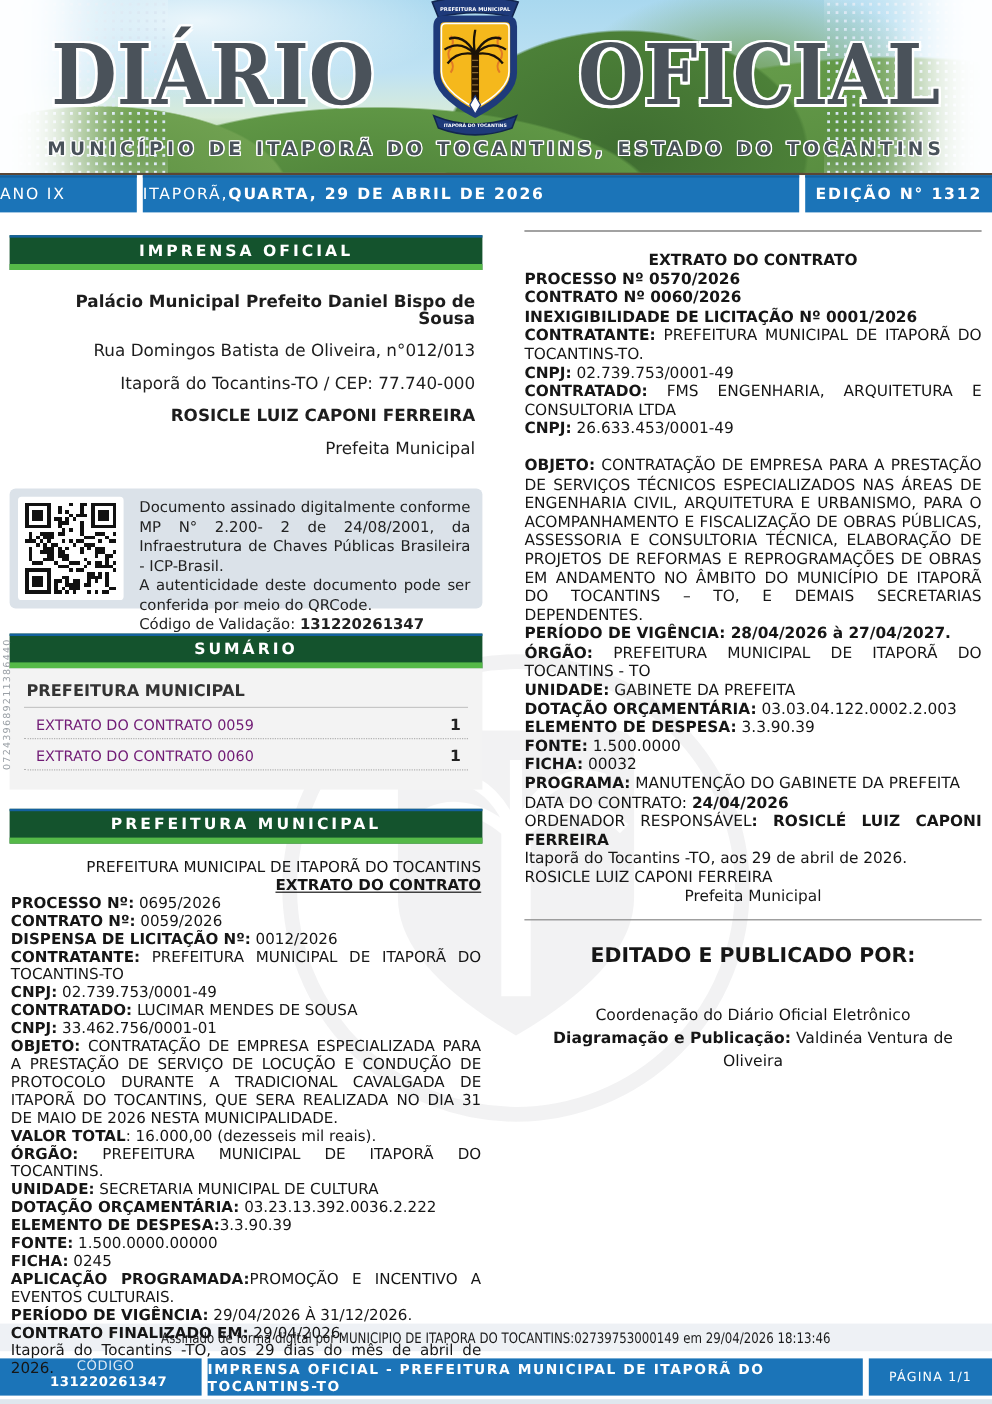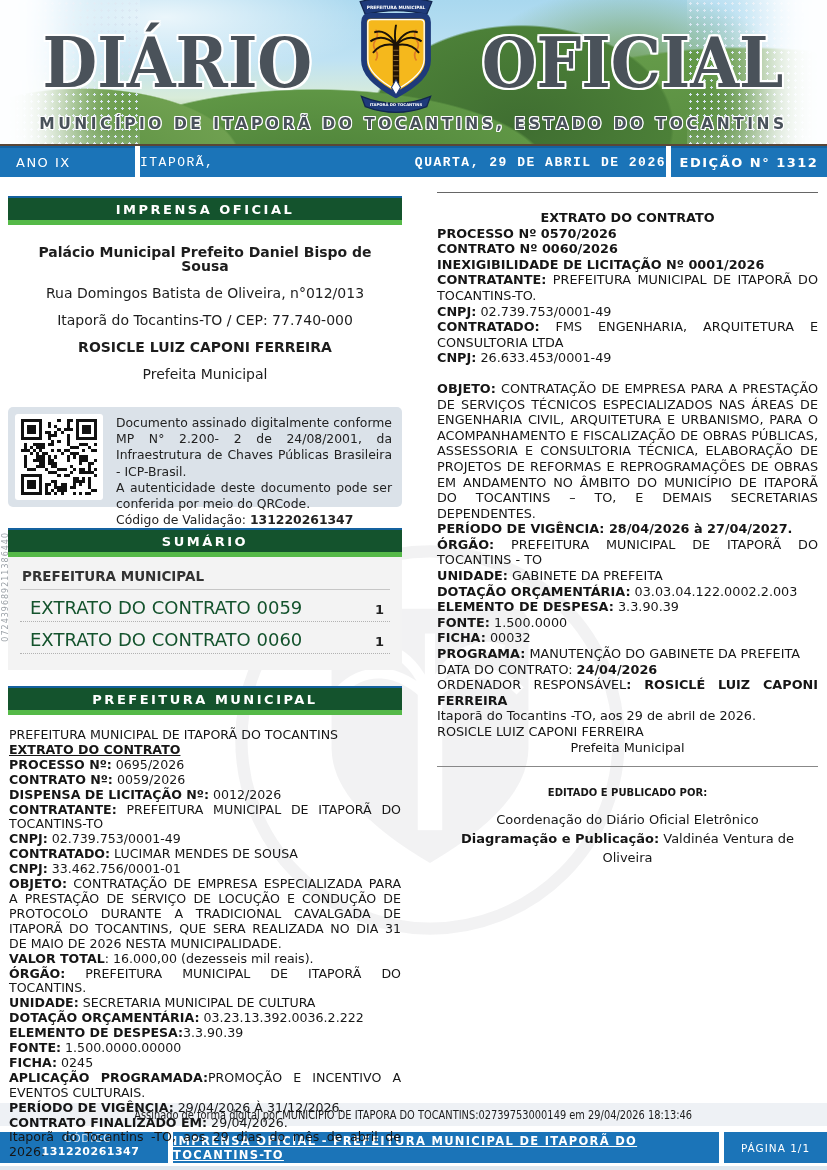--- a/index.html
+++ b/index.html
@@ -43,88 +43,88 @@
     font-weight:bold; font-size:15.5px; letter-spacing:3.5px; color:#49525a;
     text-shadow:-1px 0 0 #fff,1px 0 0 #fff,0 -1px 0 #fff,0 1px 0 #fff,
                 -1px -1px 0 #fff,1px 1px 0 #fff,-1px 1px 0 #fff,1px -1px 0 #fff;
     white-space:nowrap;
   }
   .crest { width:132px; height:128px; margin-top:-8px; flex:0 0 auto; }
 
   
   .dateline { position:absolute; top:146px; left:0; width:827px; height:31px; display:flex; gap:5px; background:#fff; }
   .dl-seg { background:#1b74b8; border-top:2px solid #14619e; color:#fff; display:flex; align-items:center; font-size:13px; letter-spacing:1.5px; }
-  .dl-left { width:135px; padding-left:16px;text-align:center; }
-  .dl-center { flex:1; justify-content:space-between;font-family:Liberation Mono, monospace; }
+  .dl-left { width:114px; padding-left:0;text-align:center; }
+  .dl-center { flex:1; justify-content:flex-start; }
   .dl-right { width:156px; justify-content:center; font-weight:bold; }
   .dl-bold { font-weight:bold; }
 
   
   .col-left  { position:absolute; left:8px;  top:196px; width:394px; }
   .col-right { position:absolute; left:437px; top:192px; width:381px; }
 
   .sec-h {
     background:#14532d; border-top:2px solid #14619e; border-bottom:5px solid #55b948;
     color:#fff; font-weight:bold; text-align:center; letter-spacing:2.5px;
     font-size:13px; padding:4px 0 3px;
   }
 
   
-  .address { padding:20px 6px 4px; text-align:center; color:#1d1d1d; }
+  .address { padding:20px 6px 4px; text-align:right; color:#1d1d1d; }
   .address p { font-size:14px; margin:0 0 13px; line-height:14px; }
   .address p.b { font-weight:bold; }
 
   
   .qr-panel { margin-top:9px; background:#dbe2e9; border-radius:5px; padding:7px 10px 7px 7px; display:flex; gap:13px; height:100px; }
   .qr-box { width:88px; height:86px; background:#fff; border-radius:3px; padding:5px; flex:0 0 auto; }
   .qr-box svg { width:100%; height:100%; display:block; }
   .qr-text { font-size:12.4px; line-height:16.2px; text-align:justify; color:#222; padding-top:1px; }
 
   
   .toc { margin-top:21px; }
   .toc-panel { background:#f3f3f3; padding:9px 12px 16px 12px; }
   .toc-group { font-weight:bold; font-size:13.5px; color:#333; border-bottom:1px solid #c6c6c6; padding:2px 2px 5px; }
   .toc-row { display:flex; justify-content:space-between; align-items:baseline; border-bottom:1px dotted #b2b2b2; padding:7px 6px 3px 10px; }
-  .toc-row .lab { font-size:18px; color:#14532d;text-align:center; }
+  .toc-row .lab { font-size:12px; color:#701a75;text-align:center; }
   .toc-row .pg  { font-size:13px; font-weight:bold; color:#222; }
 
   .sec2 { margin-top:16px; }
 
   
   .c1 { margin-top:13px; padding:0 1px; color:#161616; }
   .c1 p { font-size:12.6px; line-height:14.9px; text-align:justify; }
-  .c1 p.tc { text-align:left; }
+  .c1 p.tc { text-align:right; }
   .c1 .und { text-decoration:underline; }
   b { font-weight:bold; }
 
   
   .col-right { border-top:1px solid #666; padding-top:17px; color:#161616; }
   .c2 p { font-size:12.8px; line-height:15.6px; text-align:justify; }
   .c2 p.tc { text-align:center; }
   .c2 .gap { height:15px; }
   .c2 hr { border:none; border-top:1px solid #888; margin:11px 0 0; }
   .editado { text-align:center; margin-top:20px; }
-  .editado .ti { font-weight:bold; font-size:10px; margin-bottom:12px; }
+  .editado .ti { font-weight:bold; font-size:17px; margin-bottom:30px; }
   .editado p { font-size:13px; line-height:19px; }
 
   
   .wm { position:absolute; left:225px; top:520px; width:410px; height:440px; opacity:.055; z-index:0; pointer-events:none; }
   .side-code { position:absolute; left:1px; top:532px; writing-mode:vertical-rl; transform:rotate(180deg); font-size:8px; color:#9aa0a6; letter-spacing:1px; z-index:3; }
 
   .col-left, .col-right { z-index:2; }
 
   
   .f-sign { position:absolute; top:1103px; left:0; width:827px; height:23px; background:#eef1f5; display:flex; align-items:center; justify-content:center; }
   .f-sign span { font-size:12px; color:#1a1a1a; transform:scaleX(.82); white-space:nowrap; }
   .f-bar { position:absolute; top:1132px; left:0; width:827px; height:31px; display:flex; gap:5px; }
   .f-seg { background:#1b74b8; color:#fff; display:flex; align-items:center; }
   .f-left { width:168px; padding-left:13px; font-size:11px; letter-spacing:.5px;flex-direction:column; }
   .f-left .cod { opacity:.85; font-weight:normal; margin-right:5px; }
   .f-left .num { font-weight:bold; }
-  .f-center { flex:1; justify-content:center; font-weight:bold; font-size:11.5px; letter-spacing:1.3px;text-decoration:underline; }
+  .f-center { flex:1; justify-content:center; font-weight:bold; font-size:11.5px; letter-spacing:1.3px; }
   .f-right { width:103px; justify-content:center; font-size:10.5px; letter-spacing:1px; }
   .f-strip { position:absolute; top:1166px; left:0; width:827px; height:4px; background:#dfe7ee; }
 </style>
 </head>
 <body>
 
 <div class="page">
 
   <svg class="wm" viewBox="0 0 100 100" preserveAspectRatio="xMidYMid meet">
     <circle cx="50" cy="50" r="46" fill="none" stroke="#223" stroke-width="3"></circle>

